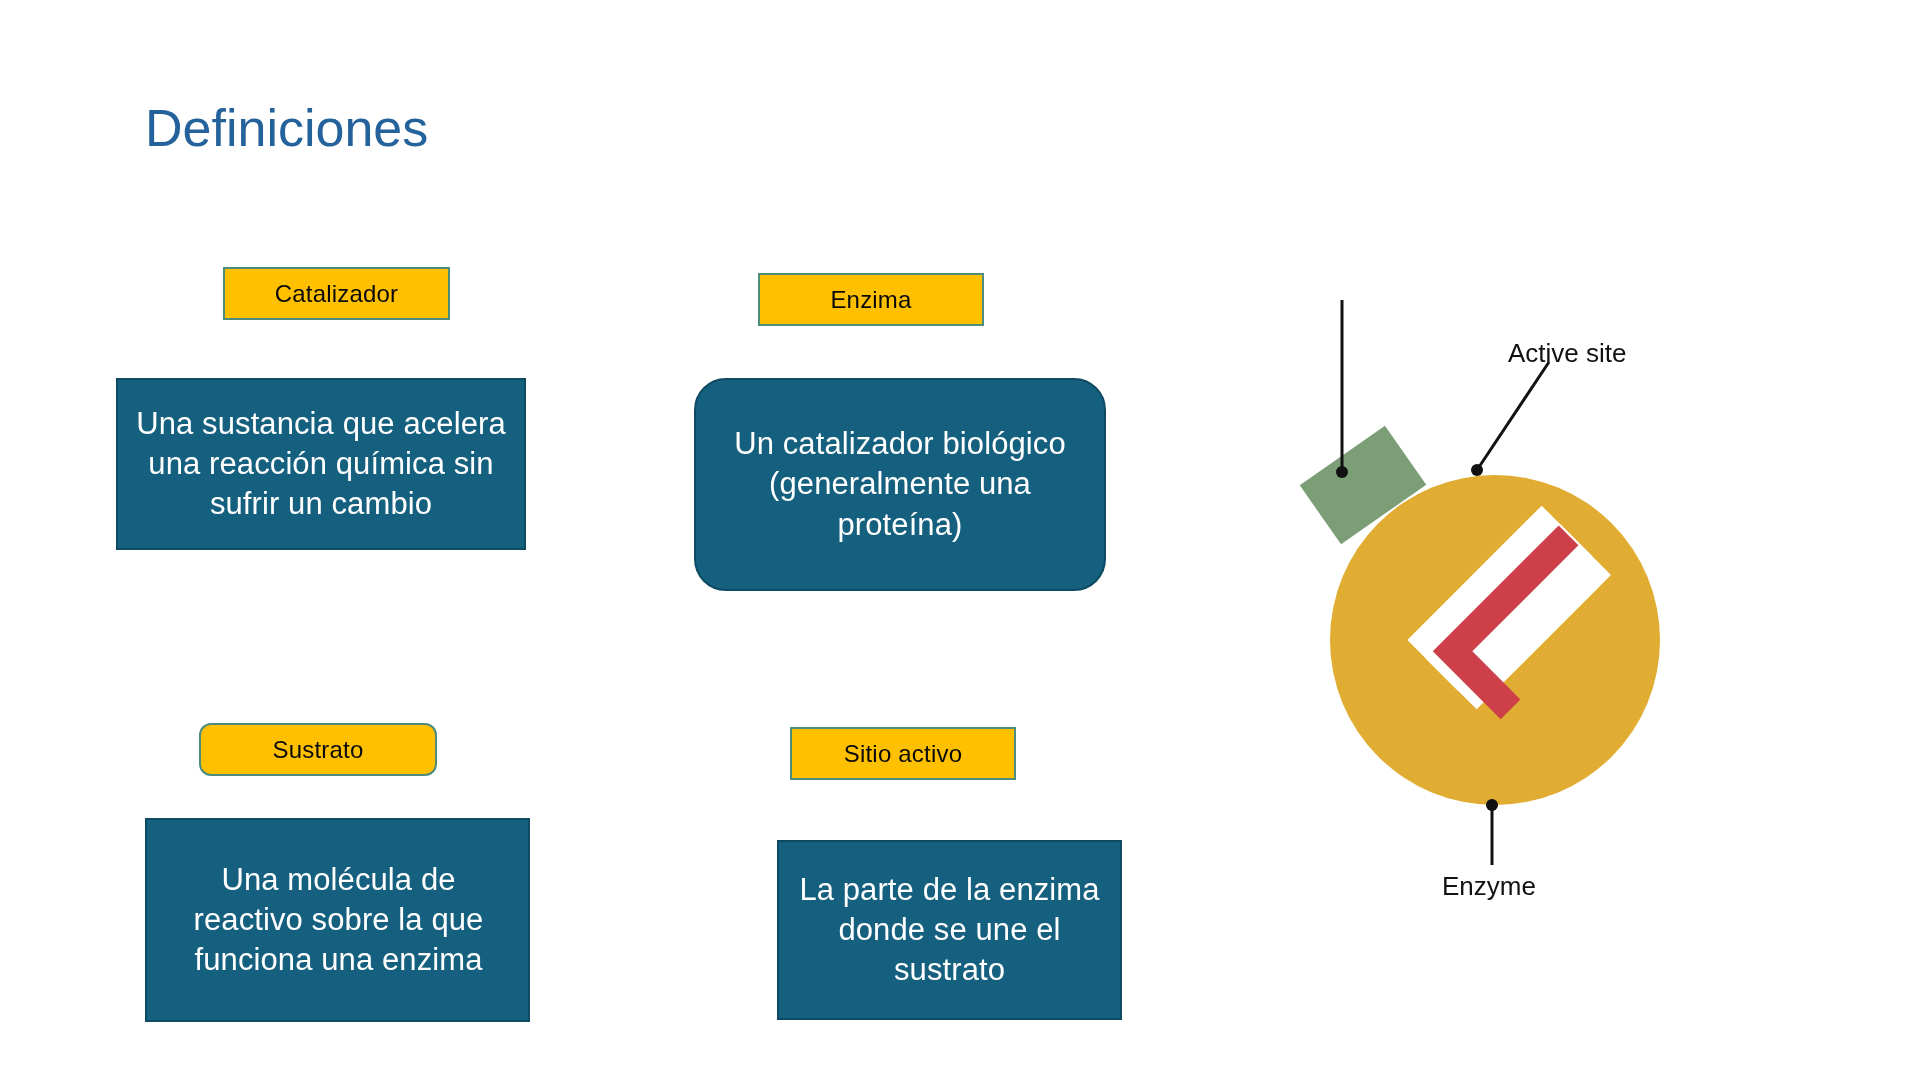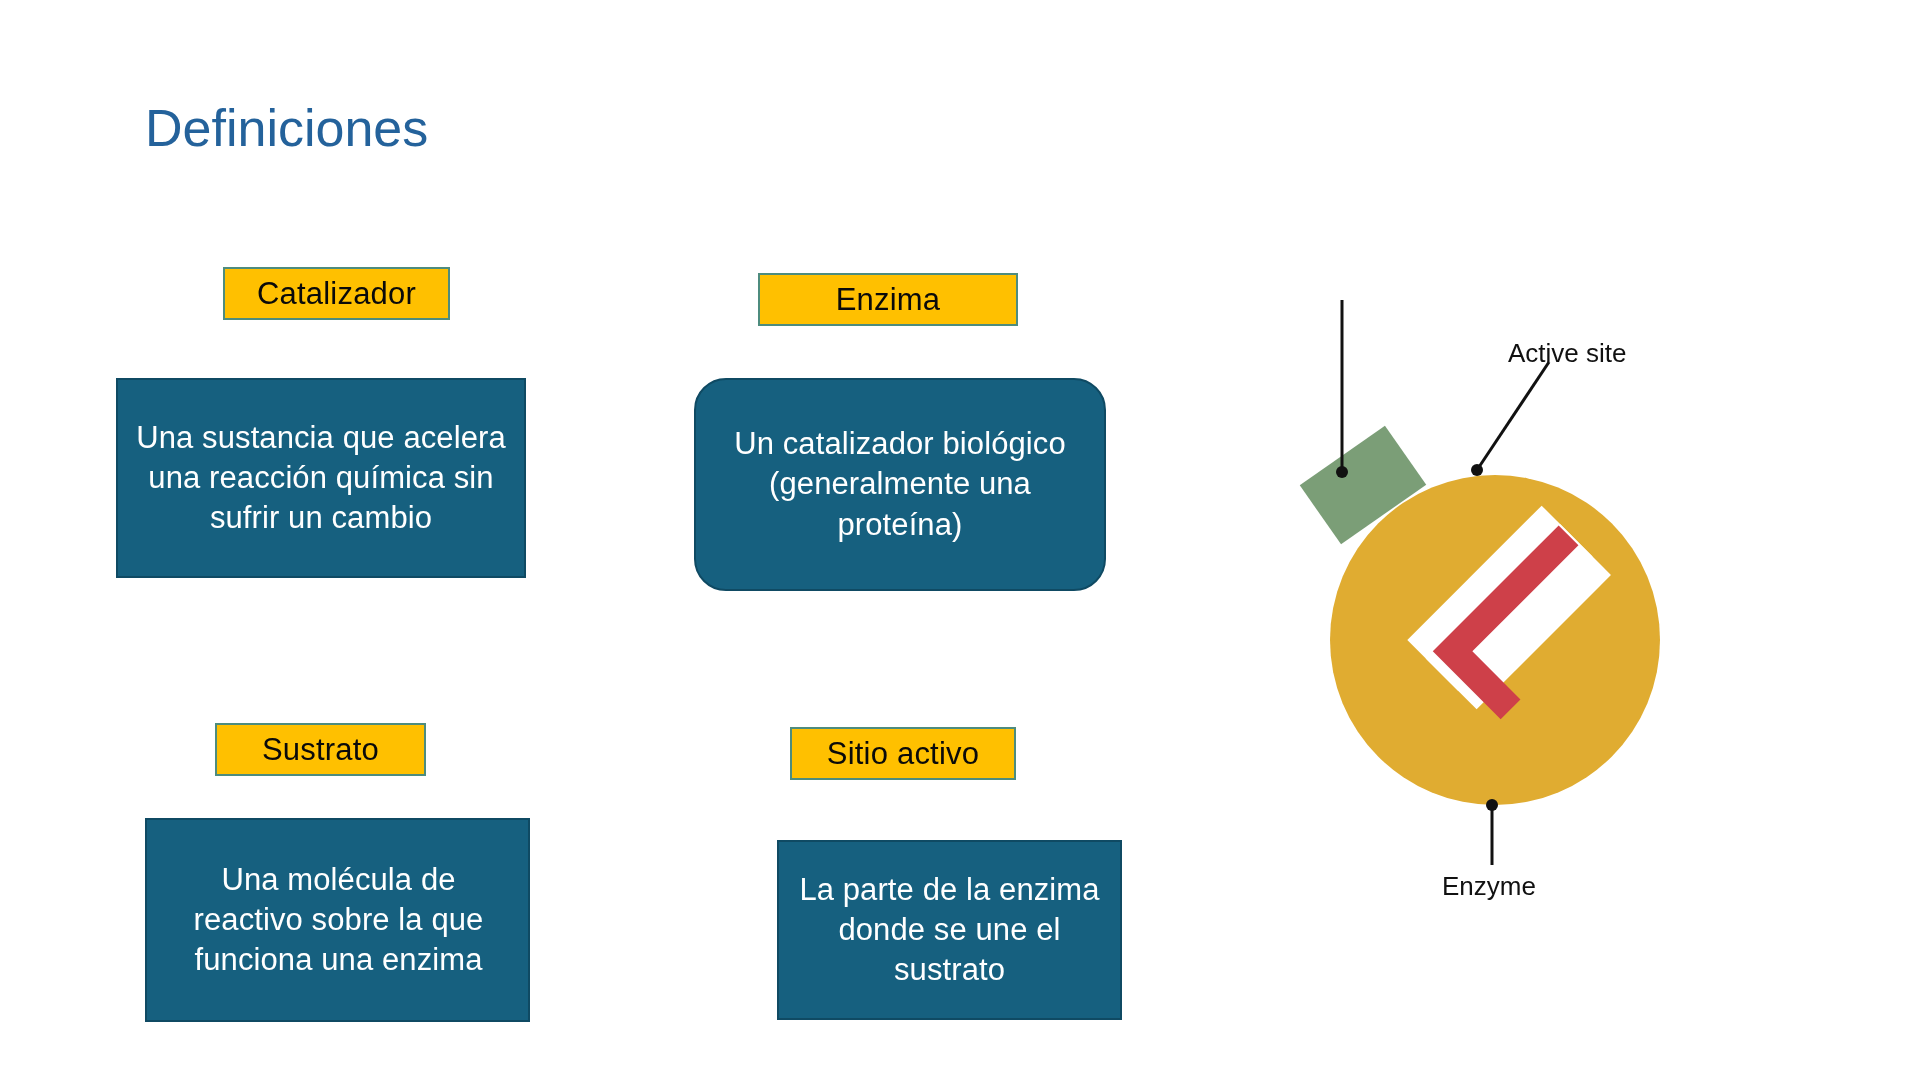--- a/index.html
+++ b/index.html
@@ -32,21 +32,21 @@
   
   .term-chip {
     position: absolute;
     background: #FFC000;
     border: 2px solid #4E8C7E;
     box-sizing: border-box;
     display: flex;
     align-items: center;
     justify-content: center;
     color: #0a0a0a;
-    font-size: 31px;
+    font-size: 24px;
     font-weight: 400;
     letter-spacing: 0.2px;
   }
 
   
   .def-card {
     position: absolute;
     background: #16607F;
     border: 2px solid #0F4А63;
     border: 2px solid #0f4a63;
@@ -58,27 +58,27 @@
     color: #ffffff;
     font-size: 31px;
     line-height: 1.30;
     padding: 6px 14px;
     letter-spacing: 0.1px;
   }
   .def-card .def-text { display: block; }
 
   
   #chip-catalizador  { left: 223px;  top: 267px;  width: 227px; height: 53px; }
-  #card-catalizador  { left: 116px;  top: 378px;  width: 410px; height: 200px; }
+  #card-catalizador  { left: 116px;  top: 378px;  width: 410px; height: 172px; }
 
-  #chip-enzima       { left: 758px;  top: 273px;  width: 260px; height: 53px; }
+  #chip-enzima       { left: 758px;  top: 273px;  width: 226px; height: 53px; }
   #card-enzima       { left: 694px;  top: 378px;  width: 412px; height: 213px; border-radius: 32px; }
 
   
-  #chip-sustrato     { left: 215px;  top: 723px;  width: 211px; height: 53px; }
+  #chip-sustrato     { left: 199px;  top: 723px;  width: 238px; height: 53px; border-radius: 12px; }
   #card-sustrato     { left: 145px;  top: 818px;  width: 385px; height: 204px; padding-left: 16px; }
 
   #chip-sitio-activo { left: 790px;  top: 727px;  width: 226px; height: 53px; }
   #card-sitio-activo { left: 777px;  top: 840px;  width: 345px; height: 180px; }
 
   
   #enzyme-diagram {
     position: absolute;
     left: 1230px;
     top: 300px;

